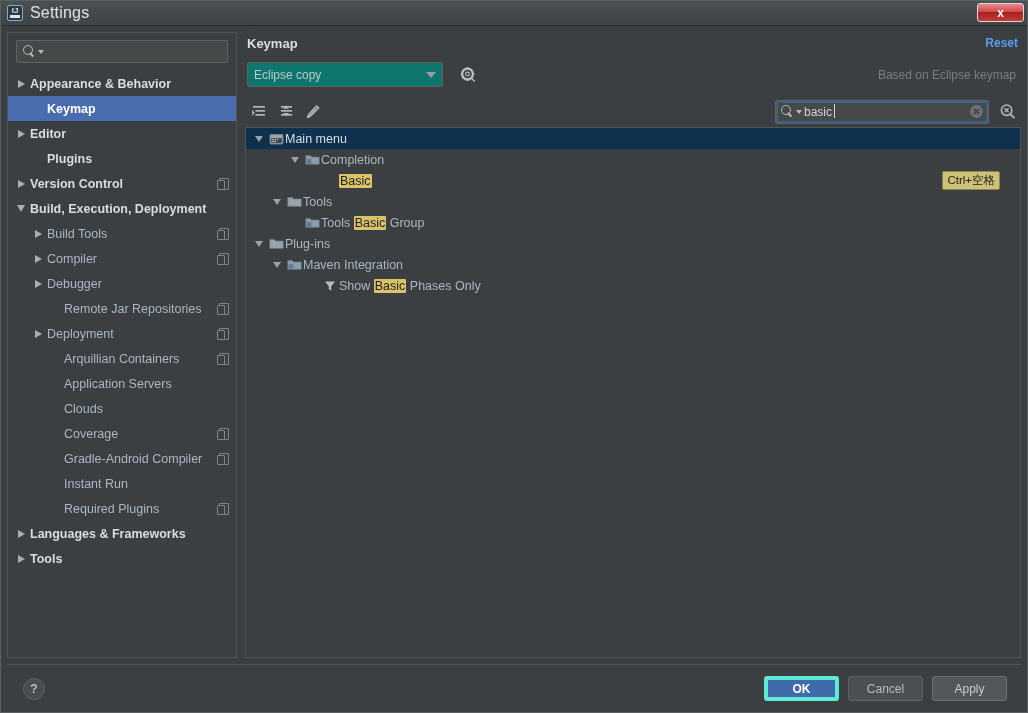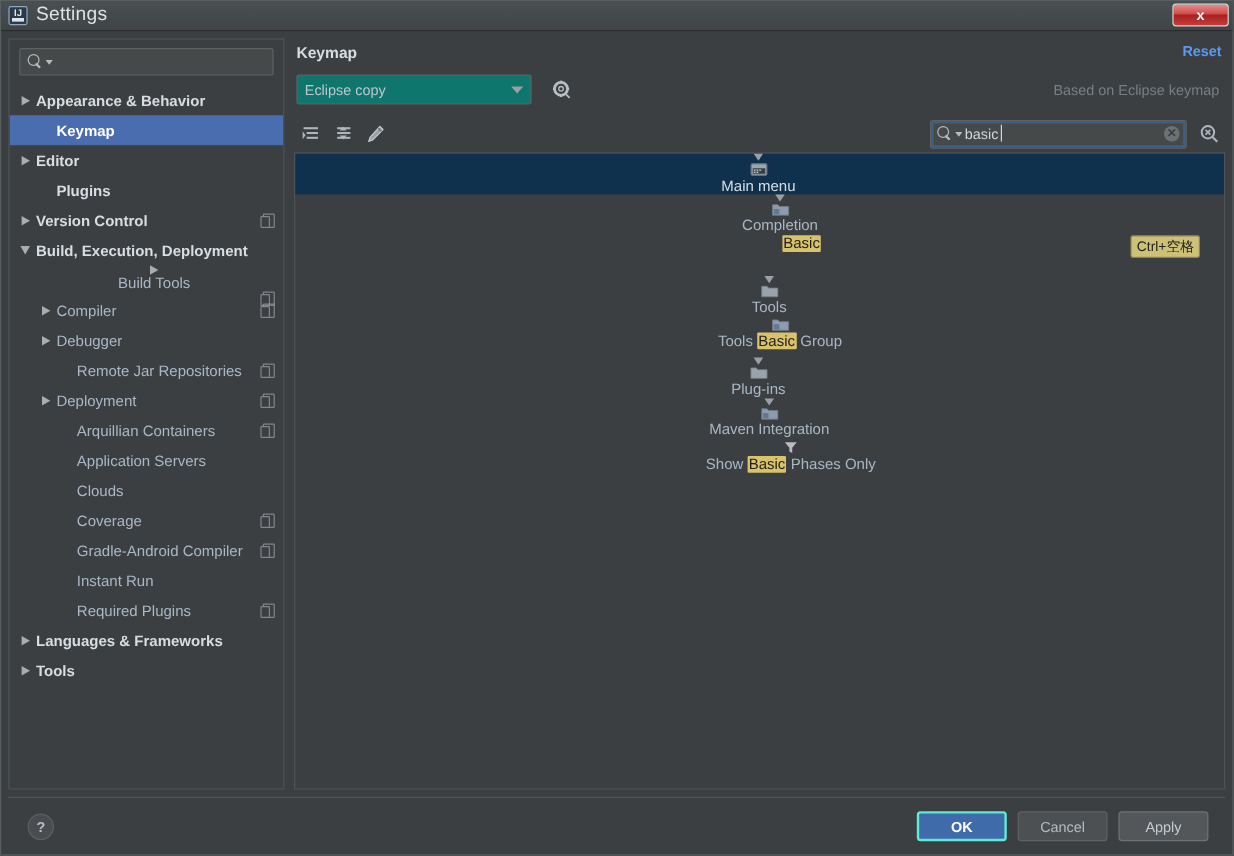--- a/index.html
+++ b/index.html
@@ -219,22 +219,22 @@
 
   
   .action-tree {
     flex: 1; min-height: 0;
     background: #3c3f41;
     border: 1px solid #4f5356;
     overflow: hidden;
     position: relative;
   }
   .act-row {
-    height: 34px; display: flex; align-items: center;
-    position: relative; cursor: pointer; padding-right: 6px; flex-direction: column;
+    height: 21px; display: flex; align-items: center;
+    position: relative; cursor: pointer; padding-right: 6px;
   }
   .act-row.selected { background: #10314e; }
   .act-arrow { width: 17px; flex: none; display: flex; align-items: center; justify-content: center; }
   .act-arrow .tri-d {
     width: 0; height: 0;
     border-left: 4px solid transparent; border-right: 4px solid transparent;
     border-top: 6px solid #9aa0a6;
   }
   .act-icon { width: 18px; flex: none; display: flex; align-items: center; justify-content: center; }
   .act-label { font-size: 12.5px; color: #a9b7c6; white-space: nowrap; }
@@ -264,21 +264,21 @@
   }
   .btns { margin-left: auto; display: flex; gap: 9px; }
   .btn {
     min-width: 75px; height: 25px; padding: 0 14px;
     border-radius: 3px; font-size: 12px;
     display: flex; align-items: center; justify-content: center;
     cursor: pointer;
     background: #4c5052; border: 1px solid #5e6264; color: #b6bcc2;
   }
   .btn.primary {
-    background: #3f6bab; border: 2px solid #5eead4; color: #ffffff; font-weight: bold;
+    background: #3f6bab; border: 4px solid #5eead4; color: #ffffff; font-weight: bold;
   }
   .btn.focused { background: #53575a; border: 1px solid #6d7276; color: #c6ccd2; }
 </style>
 </head>
 <body>
 
 <div class="window">
 
   <div class="titlebar">
     <div class="title-icon"></div>
@@ -322,21 +322,21 @@
             </span>
             <span class="side-label">Version Control</span>
             <span class="side-badge"></span>
           </div>
           <div class="side-row bold" style="padding-left: 4px;">
             <span class="side-arrow">
               <span class="tri-d"></span>
             </span>
             <span class="side-label">Build, Execution, Deployment</span>
           </div>
-          <div class="side-row" style="padding-left: 21px; flex-direction: column;">
+          <div class="side-row" style="padding-left: 21px;">
             <span class="side-arrow">
               <span class="tri-r"></span>
             </span>
             <span class="side-label">Build Tools</span>
             <span class="side-badge"></span>
           </div>
           <div class="side-row" style="padding-left: 21px;">
             <span class="side-arrow">
               <span class="tri-r"></span>
             </span>

